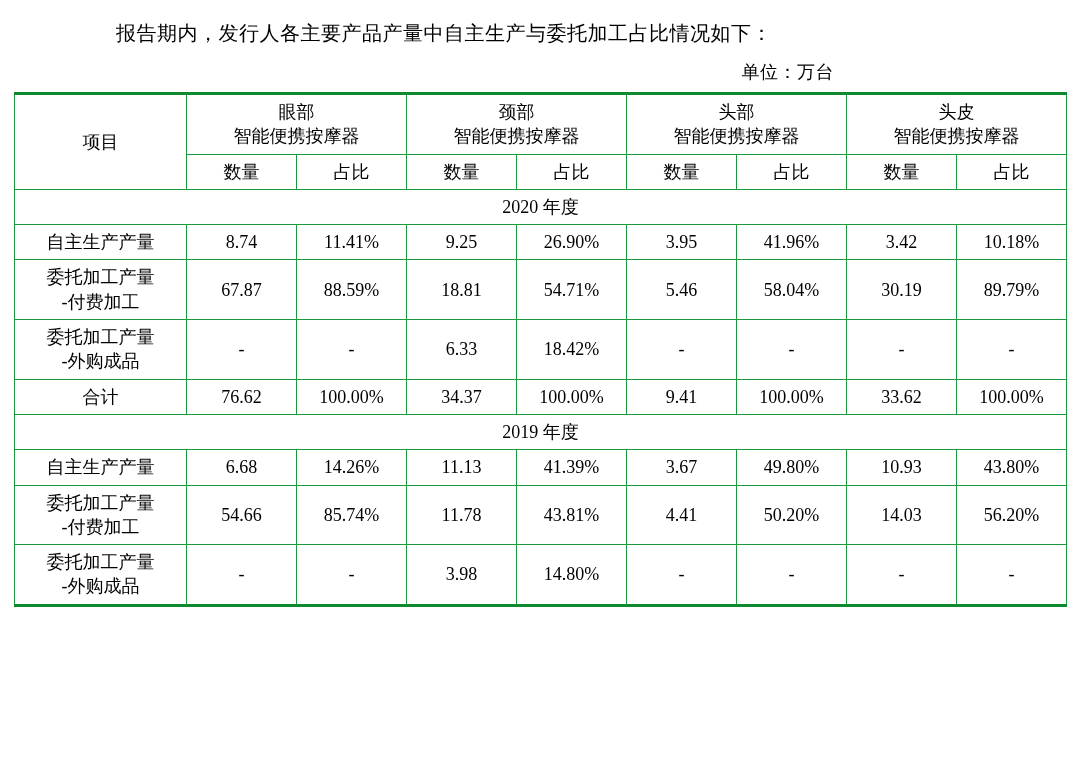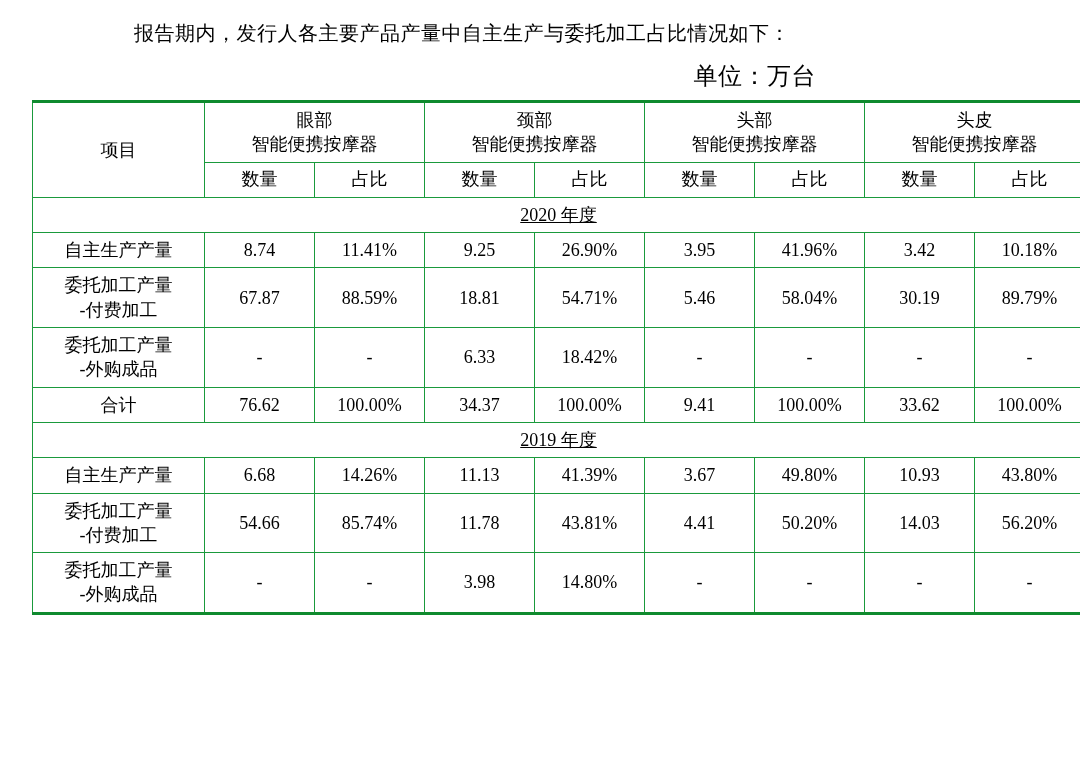--- a/index.html
+++ b/index.html
@@ -12,31 +12,31 @@
     height: 780px;
     font-family: "Liberation Serif", "DejaVu Serif", serif;
     color: #000000;
     overflow: hidden;
   }
   .page {
     position: relative;
     width: 864px;
     height: 780px;
     box-sizing: border-box;
-    padding: 0 32px;
+    padding: 0 14px;
   }
   .intro {
     font-size: 20px;
     line-height: 1.5;
     padding: 18px 0 6px 102px;
     letter-spacing: 0.5px;
   }
   .unit-line {
     text-align: right;
-    font-size: 24px;
+    font-size: 18px;
     padding: 6px 16px 8px 0;
     letter-spacing: 0.5px;
   }
   table.data {
     border-collapse: collapse;
     width: 1050px;
     margin: 0 auto;
     table-layout: fixed;
   }
   table.data td, table.data th {
@@ -68,28 +68,26 @@
     line-height: 1.4;
     padding: 8px 4px;
   }
   .hdr-item {
     font-size: 20px;
     margin-left: 36px;
   }
   .hdr-sub {
     font-size: 19px;
     padding: 6px 2px;
-    font-family: Liberation Mono, monospace;
   }
   .year-row td {
     font-size: 19px;
     font-weight: bold;
     padding: 7px 2px;
     font-family: "Liberation Serif", "DejaVu Serif", serif;
-    text-decoration: underline;
   }
   .rowlabel {
     font-size: 18px;
     line-height: 1.35;
     padding: 7px 4px;
   }
   .rowlabel-two {
     line-height: 1.4;
   }
   .val {

